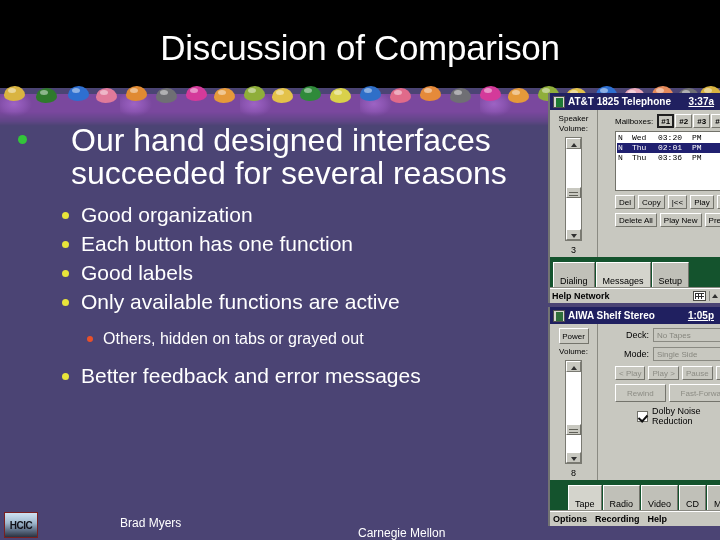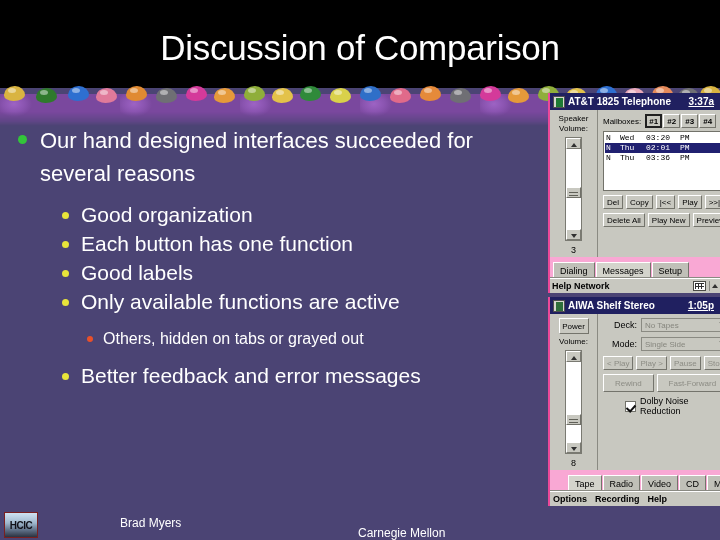--- a/index.html
+++ b/index.html
@@ -82,22 +82,23 @@
     display: inline-block;
   }
   
   .lvl1 { padding-left: 18px; margin-bottom: 2px; }
   .lvl1 .dot {
     width: 9px; height: 9px;
     background: #33c43a;
     margin-top: 11px; margin-right: 13px;
   }
   .lvl1 .txt {
-    font-size: 22px; line-height: 33px;
+    font-size: 32px; line-height: 33px;
     max-width: 470px;
+    margin-left: 31px;
   }
   
   .lvl2 { padding-left: 62px; margin-bottom: 1px; }
   .lvl2 .dot {
     width: 7px; height: 7px;
     background: #e8e53a;
     margin-top: 11px; margin-right: 12px;
   }
   .lvl2 .txt { font-size: 21px; line-height: 28px; }
   
@@ -139,22 +140,22 @@
     color: #ffffff; font-size: 12px;
   }
 
   
   .app-col {
     position: absolute; right: 0; top: 93px;
     width: 172px;
   }
   .win {
     width: 172px;
-    background: #f9a8d4;
-    border-left: 2px solid #ec4899;
+    background: #14532d;
+    border-left: 2px solid #737373;
     font-family: "Liberation Sans", sans-serif;
   }
   .titlebar {
     height: 17px;
     background: #202060;
     color: #ffffff;
     display: flex; align-items: center;
     padding: 0 3px;
     font-size: 10px;
     font-weight: bold;
@@ -170,21 +171,21 @@
   }
   .tb-icon i {
     position: absolute; left: 2px; top: 1px;
     width: 7px; height: 9px;
     background: #1d7a34;
     display: block;
   }
   .tb-title { flex: 1 1 auto; overflow: hidden; white-space: nowrap; }
   .tb-time { flex: 0 0 auto; padding-right: 3px; text-decoration: underline; }
 
-  .winbody { display: flex; background: #c8c8c0; }
+  .winbody { display: flex; background: #c8c8c0; gap: 12px; }
   .leftpane {
     width: 48px; flex: 0 0 auto;
     padding: 4px 2px 2px 2px;
     text-align: center;
     border-right: 1px solid #8a8a82;
   }
   .leftpane .lbl {
     font-size: 8px; color: #000;
     line-height: 10px;
     margin-bottom: 3px;
@@ -281,21 +282,21 @@
   .btn.dis { color: #8c8c84; }
 
   .tabs {
     display: flex;
     margin-top: 5px;
     padding-left: 3px;
     border-bottom: 1px solid #8a8a82;
   }
   .tab {
     font-size: 9px; color: #000;
-    padding: 3px 6px 1px 6px;
+    padding: 13px 6px 1px 6px;
     background: #c0c0b8;
     border: 1px solid #ffffff;
     border-right-color: #74746c;
     border-bottom: none;
     margin-right: 1px;
     text-align: right;
   }
   .tab.active { background: #d4d4cc; font-weight: normal; }
 
   .statusbar {

